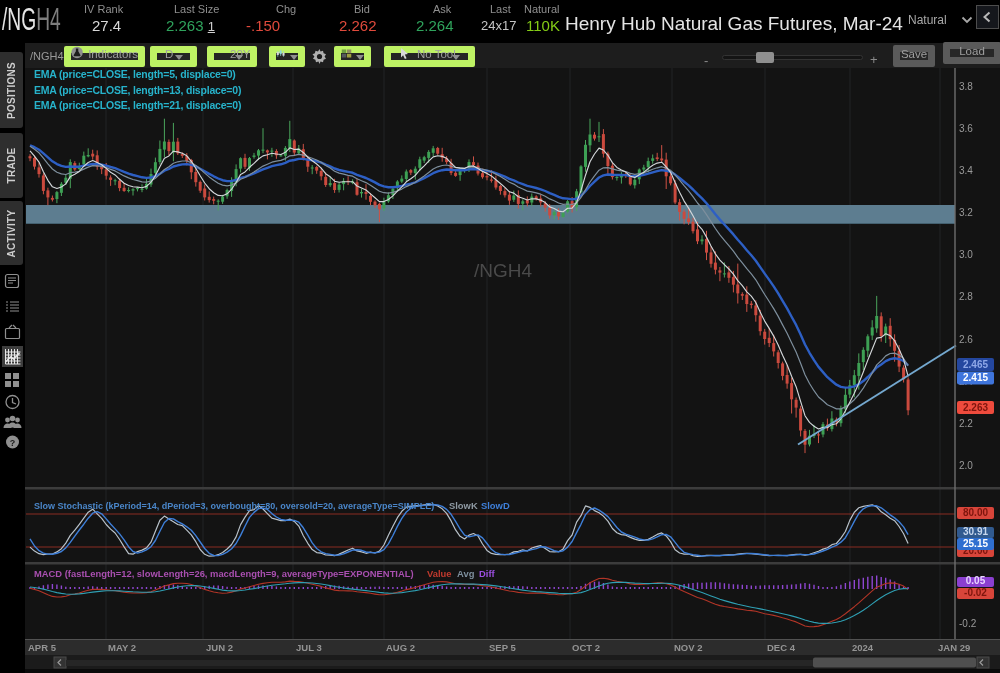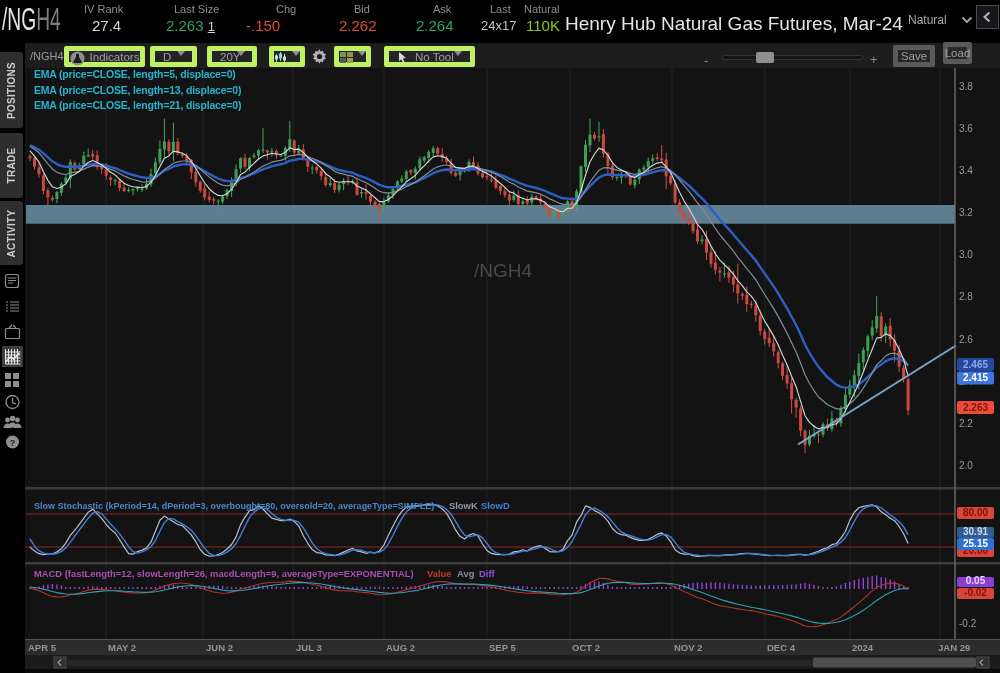--- a/index.html
+++ b/index.html
@@ -1,18 +1,18 @@
 <!DOCTYPE html>
 <html><head><meta charset="utf-8"><style>
 *{margin:0;padding:0;box-sizing:border-box}
 body{width:1000px;height:673px;background:#000;font-family:"Liberation Sans",sans-serif;overflow:hidden;position:relative}
 .abs{position:absolute}
 .lbl{color:#8f8f8f;font-size:11px}
 .val{font-size:15px}
-.tbtn{position:absolute;top:46px;height:21px;background:#272727;border:5px solid #bef264;border-radius:2px;color:#9f9f9f;font-size:11.5px;display:flex;align-items:flex-start;justify-content:center}
+.tbtn{position:absolute;top:46px;height:21px;background:#272727;border:7px solid #bef264;border-radius:2px;color:#9f9f9f;font-size:11.5px;display:flex;align-items:flex-end;justify-content:center}
 .tab{position:absolute;left:0;width:23px;background:#2e2e2e;border-radius:0 3px 3px 0;display:flex;align-items:center;justify-content:center}
 .tab span{transform:rotate(-90deg);white-space:nowrap;color:#cecece;font-size:10px;font-weight:bold;letter-spacing:.3px}
 .caret{display:inline-block;width:0;height:0;border-left:4.5px solid transparent;border-right:4.5px solid transparent;border-top:5.5px solid #8f8f8f}
 </style></head><body>
 
 <div class="abs" style="left:2px;top:2px;font-size:31px;color:#e6e6e6;transform:scaleX(.62);transform-origin:0 0;white-space:nowrap">/NG<span style="color:#7e7e7e">H4</span></div>
 <div class="abs lbl" style="left:84px;top:3px">IV Rank</div>
 <div class="abs val" style="left:92px;top:17px;color:#d8d8d8">27.4</div>
 <div class="abs lbl" style="left:174px;top:3px">Last Size</div>
 <div class="abs val" style="left:166px;top:17px;color:#2fa35c">2.263 <span style="color:#cfcfcf;text-decoration:underline;font-size:13px">1</span></div>
@@ -42,21 +42,21 @@
 <svg width="15" height="15" viewBox="0 0 14 14" style="margin-right:5px">
       <circle cx="7" cy="7" r="6.6" fill="#8f8f8f"></circle>
       <path d="M5.6 2.5v3L3.2 9.8a.9.9 0 0 0 .8 1.4h6a.9.9 0 0 0 .8-1.4L8.4 5.5v-3z" fill="#1d1d1d"></path>
     </svg>
 Indicators</div>
 <div class="tbtn" style="left:150px;width:47px;background:#242424;justify-content:flex-start">
     <span style="margin-left:8px">D</span>
     <span class="caret" style="position:absolute;right:7px"></span>
   </div>
 <div class="tbtn" style="left:207px;width:50px;background:#242424;justify-content:flex-start">
-    <span style="margin-left:8px">20Y</span>
+    <span style="margin-left:16px">20Y</span>
     <span class="caret" style="position:absolute;right:7px"></span>
   </div>
 <div class="tbtn" style="left:269px;width:36px;background:#242424">
 <svg width="14" height="13" viewBox="0 0 14 13">
       <path d="M2.5 3v8M6.5 1v9M10.5 3v8" stroke="#8fd8d8" stroke-width="1"></path>
       <rect x="1" y="4.5" width="3" height="4" fill="#d8d8d8"></rect>
       <rect x="5" y="2.5" width="3" height="5" fill="#8fd8d8"></rect>
       <rect x="9" y="5.5" width="3" height="4" fill="#d8d8d8"></rect>
     </svg>
 <span class="caret" style="margin-left:4px"></span>
@@ -79,21 +79,21 @@
       <path d="M2 1l7 6-3.2.4 1.8 3.8-1.7.8-1.8-3.8L2 10.5z" fill="#d8d8d8"></path>
     </svg>
 <span style="margin-left:7px">No Tool</span>
     <span class="caret" style="position:absolute;right:8px"></span>
   </div>
 <div class="abs" style="left:704px;top:53px;color:#8a8a8a;font-size:13px">-</div>
 <div class="abs" style="left:722px;top:55px;width:141px;height:5px;background:#141414;border:1px solid #333;border-radius:3px"></div>
 <div class="abs" style="left:756px;top:52px;width:18px;height:11px;background:#8f8f8f;border-radius:2px"></div>
 <div class="abs" style="left:870px;top:52px;color:#8a8a8a;font-size:13px">+</div>
 <div class="tbtn" style="left:893px;top:45px;width:42px;height:22px;border-color:#5a5a5a;color:#9f9f9f">Save</div>
-<div class="tbtn" style="left:943px;top:42px;width:29px;height:22px;border-color:#5a5a5a;color:#9f9f9f">Load</div>
+<div class="tbtn" style="left:943px;top:42px;width:58px;height:22px;border-color:#5a5a5a;color:#9f9f9f">Load</div>
 
 <div class="tab" style="top:52px;height:76px">
     <span>POSITIONS</span>
   </div>
 <div class="tab" style="top:133px;height:65px">
     <span>TRADE</span>
   </div>
 <div class="tab" style="top:201px;height:64px">
     <span>ACTIVITY</span>
   </div>

